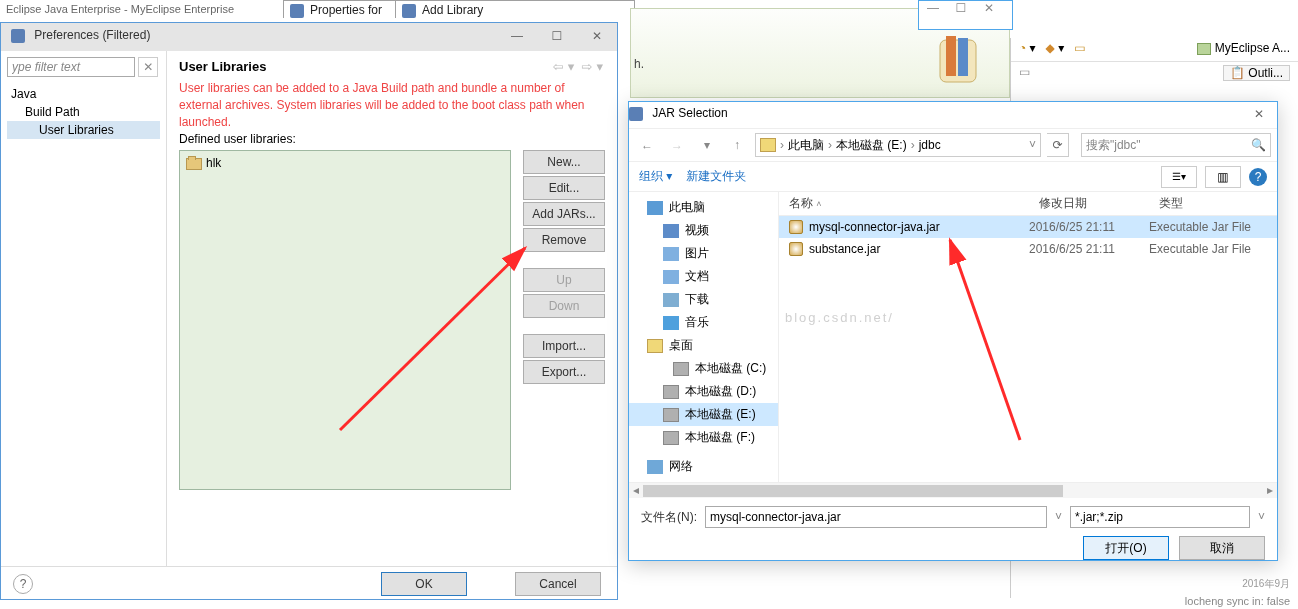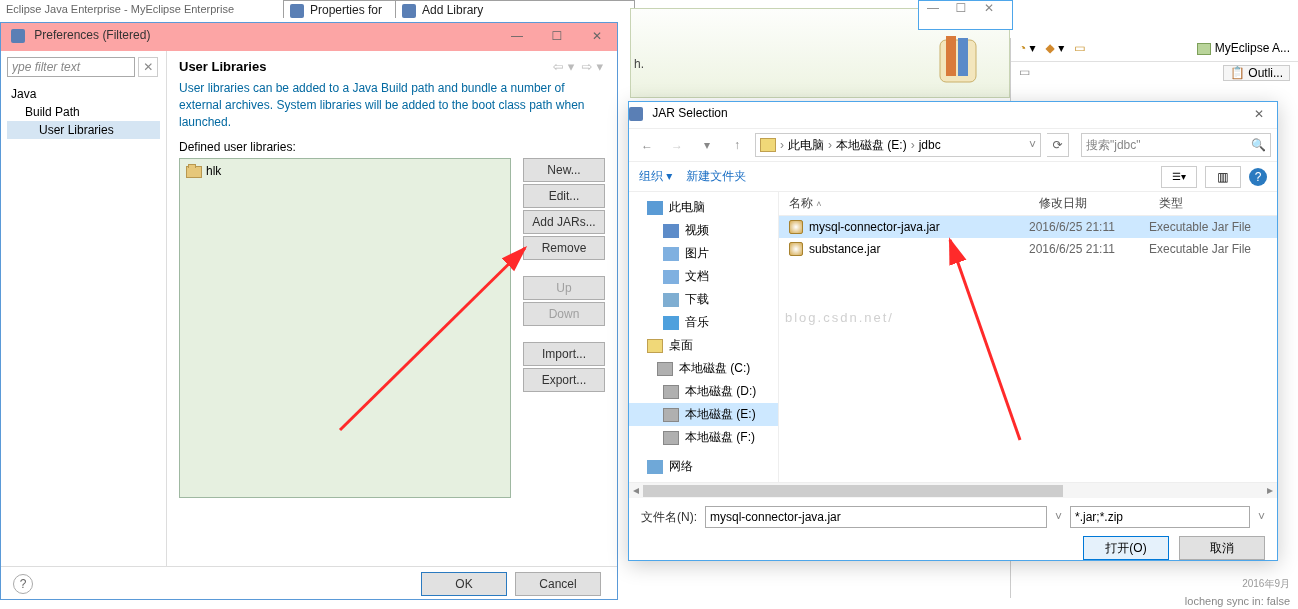--- a/index.html
+++ b/index.html
@@ -15,55 +15,55 @@
     .bg-ide { position:absolute; top:8px; left:630px; width:380px; height:90px; background:linear-gradient(#fdfefc,#edf3e1); border:1px solid #c8d4b4;}
     .bg-ide-book { position:absolute; right:25px; top:25px; width:48px; height:52px;}
     .bg-minbox { position:absolute; top:0; left:918px; width:95px; height:30px; background:#fff; border:1px solid #4ea6ea;}
     .bg-minbox div{display:inline-block;width:28px;text-align:center;color:#888;}
     
     .right-toolbar { position:absolute; top:38px; left:1010px; width:288px; height:560px; border-left:1px solid #ccc;}
     .right-toolbar .tb-row{height:24px;border-bottom:1px solid #e0e0e0;padding:3px 8px;}
     
     
     .pref-dialog { position:absolute; top:22px; left:0; width:618px; height:578px; background:#fff; border:1px solid #5a9ad8; }
-    .pref-title { height:28px; background:#fca5a5; padding:5px 10px; color:#333; position:relative;}
+    .pref-title { height:28px; background:#e5e5e5; padding:5px 10px; color:#333; position:relative;}
     .pref-title .win-controls{position:absolute;right:0;top:0;display:flex;}
     .pref-title .win-controls div{width:40px;height:26px;text-align:center;line-height:26px;color:#666;}
     
     .pref-body { display:flex; height:515px;}
     .pref-side { width:166px; border-right:1px solid #ddd; padding:6px;}
     .filter-input{width:128px;height:20px;border:1px solid #aaa;padding:1px 4px;font-style:italic;color:#888;display:inline-block;}
     .clear-btn{display:inline-block;width:20px;height:20px;border:1px solid #ccc;text-align:center;line-height:18px;color:#888;vertical-align:top;}
     .tree-item{padding:2px 2px 2px 4px;cursor:default;}
     .tree-item.indent1{padding-left:18px;}
     .tree-item.indent2{padding-left:32px;}
     .tree-item.sel{background:#d5e5f3;}
     
     .pref-main{flex:1;padding:8px 12px;position:relative;}
     .pref-main h3{font-size:13px;font-weight:bold;margin-bottom:6px;display:inline-block;}
     .nav-arrows{position:absolute;right:12px;top:8px;}
     .nav-arrows span{color:#bbb;margin:0 2px;font-size:13px;}
-    .desc{color:#0369a1;margin-bottom:10px;line-height:1.4;}
+    .desc{color:#ef4444;margin-bottom:2px;line-height:1.4;}
     .def-label{margin-bottom:4px;}
     
     .lib-layout{display:flex;justify-content:space-between;}
     .lib-list{width:332px;height:340px;border:1px solid #9fb8a1;background:#e6f0e0;padding:4px;}
     .lib-item{padding:1px 2px;}
     .lib-icon{display:inline-block;width:16px;height:12px;background:#e6c77a;border:1px solid #b89850;vertical-align:middle;margin-right:4px;position:relative;}
     .lib-icon::before{content:"";position:absolute;top:-3px;left:1px;width:6px;height:3px;background:#e6c77a;border:1px solid #b89850;border-bottom:none;}
     
     .btn-col{width:82px;margin-left:6px;display:flex;flex-direction:column;gap:2px;}
     .btn-col .gap{height:12px;}
     .eclipse-btn{height:24px;border:1px solid #adadad;background:#e1e1e1;color:#333;cursor:default;text-align:center;line-height:22px;}
     .eclipse-btn.disabled{color:#a0a0a0;}
     
     .pref-foot{height:34px;border-top:1px solid #ddd;padding:4px;display:flex;justify-content:space-between;align-items:center;}
     .help-icon{width:20px;height:20px;border:1px solid #aaa;border-radius:50%;text-align:center;line-height:18px;color:#666;margin-left:8px;}
     .foot-btns{display:flex;gap:8px;margin-right:12px;}
-    .foot-btns .eclipse-btn{width:86px;}
+    .foot-btns .eclipse-btn{width:86px;margin-left:40px;}
     .foot-btns .eclipse-btn.primary{border-color:#2a7ac0;}
     
     
     .arrow1{position:absolute;pointer-events:none;}
     
     
     .jar-dialog{position:absolute;top:101px;left:628px;width:650px;height:460px;background:#fff;border:1px solid #4ea6ea;box-shadow:0 4px 20px rgba(0,0,0,.2);}
     .jar-head{height:26px;padding:4px 0;position:relative;}
     .jar-head .win-controls{position:absolute;right:0;top:0;}
     .jar-head .win-controls div{display:inline-block;width:36px;height:26px;text-align:center;line-height:24px;color:#666;}
@@ -289,21 +289,21 @@
           <span>下载</span>
         </div>
       <div class="jt-item" style="padding-left:34px">
           <span class="jt-icon music"></span>
           <span>音乐</span>
         </div>
       <div class="jt-item" style="">
           <span class="jt-icon folder"></span>
           <span>桌面</span>
         </div>
-      <div class="jt-item" style="padding-left:28px">
+      <div class="jt-item" style="padding-left:44px">
           <span class="jt-icon drive"></span>
           <span>本地磁盘 (C:)</span>
         </div>
       <div class="jt-item" style="padding-left:34px">
           <span class="jt-icon drive"></span>
           <span>本地磁盘 (D:)</span>
         </div>
       <div class="jt-item sel" style="padding-left:34px">
           <span class="jt-icon drive"></span>
           <span>本地磁盘 (E:)</span>

